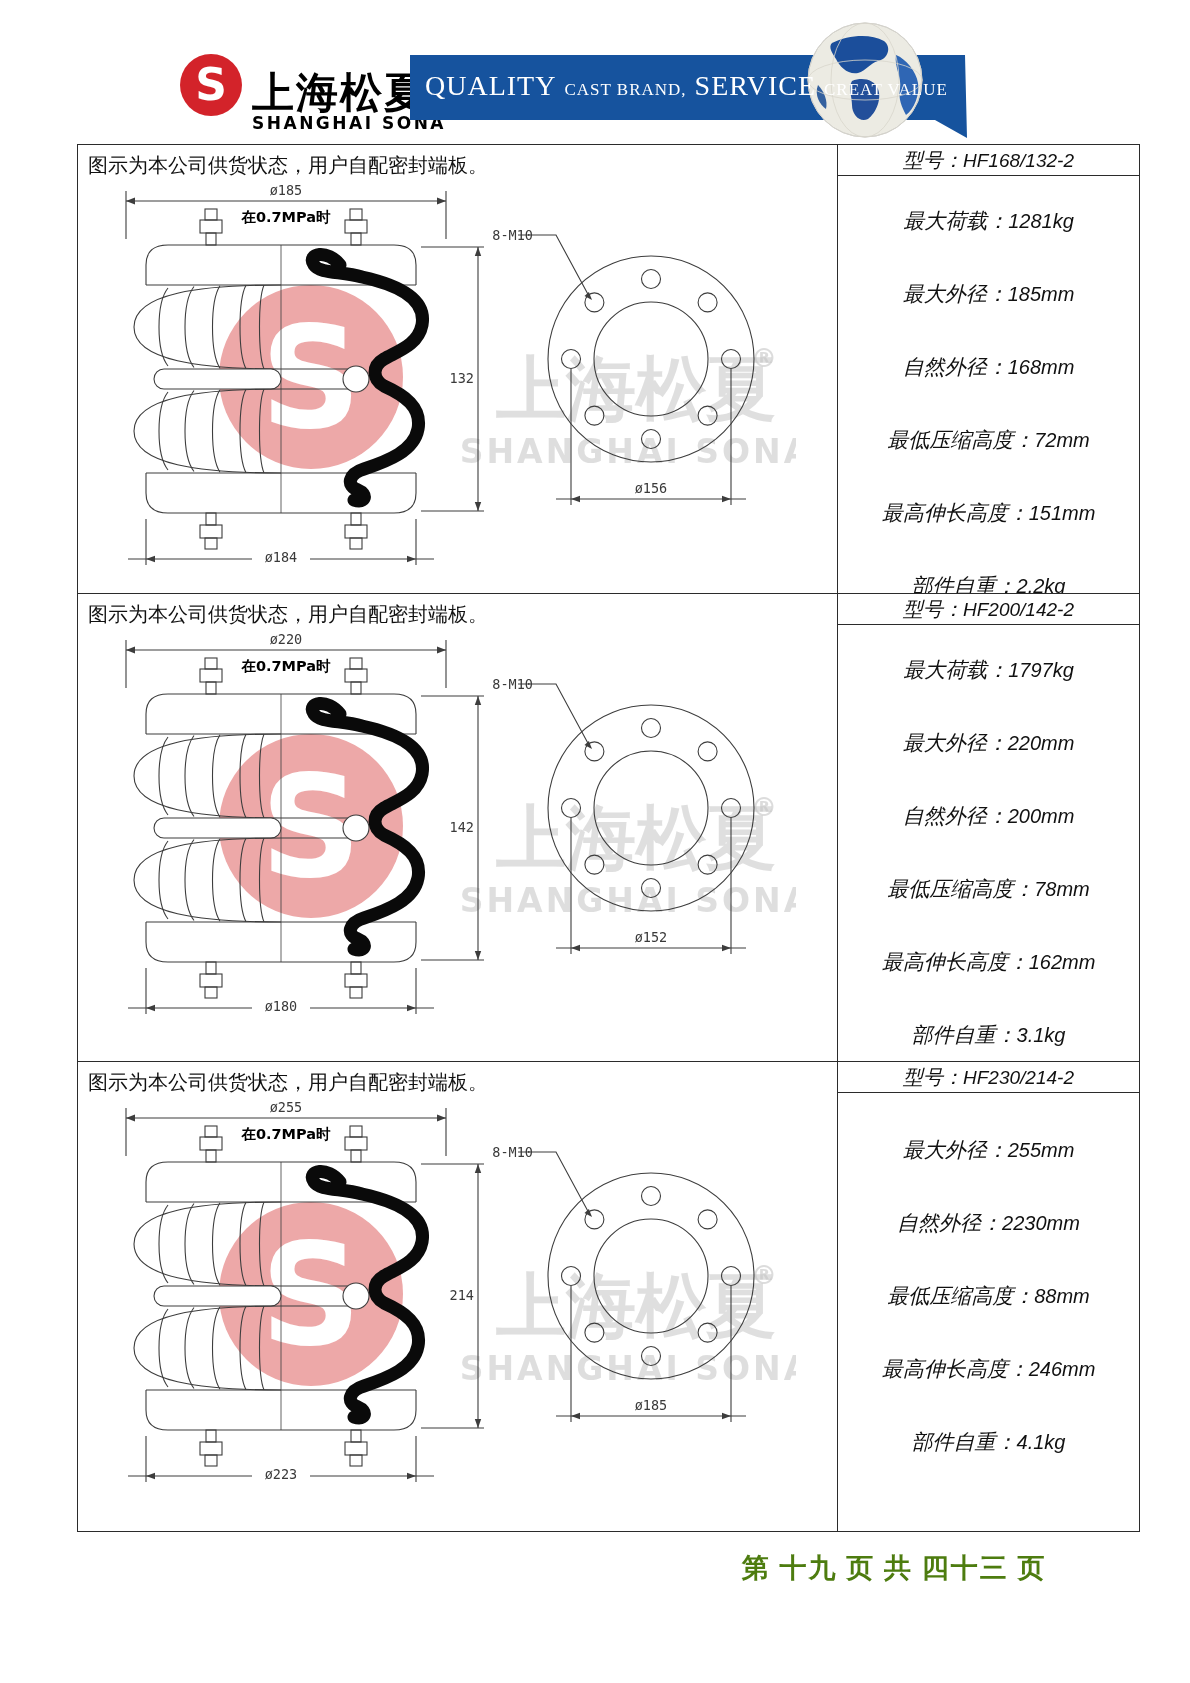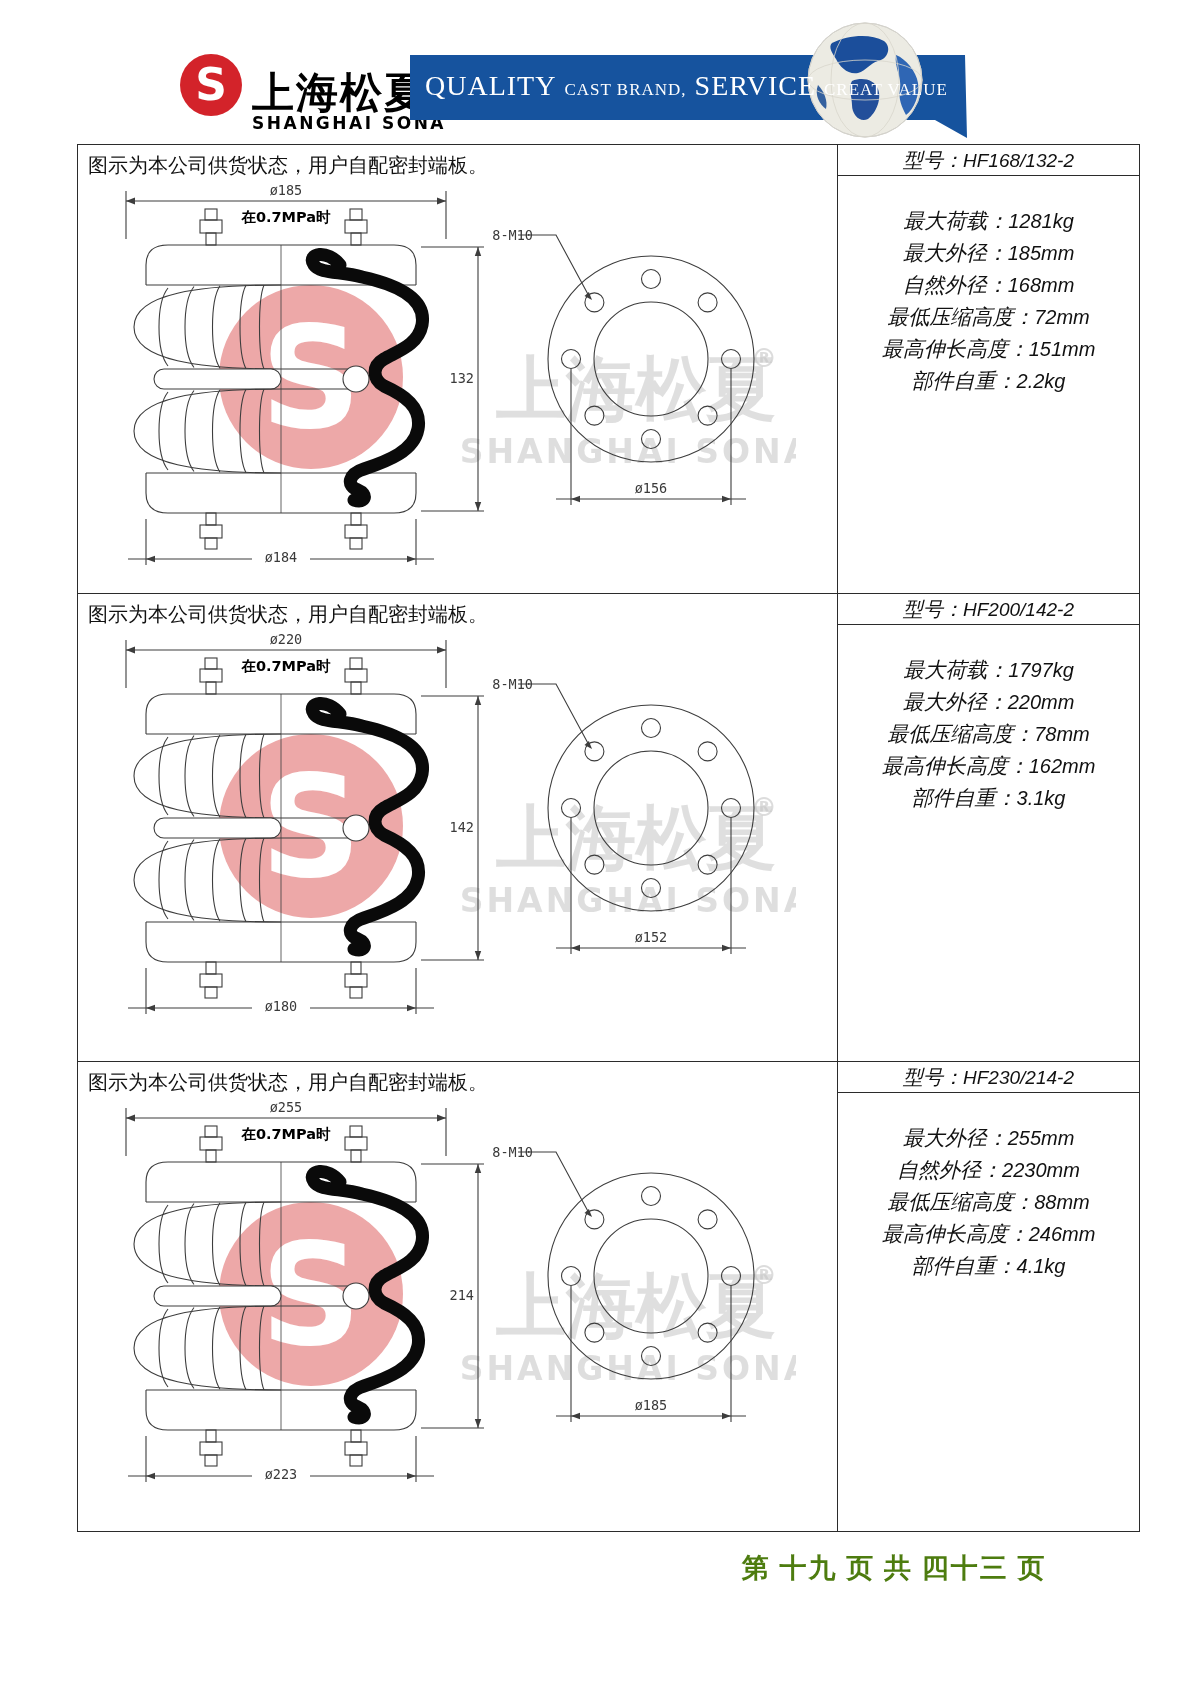--- a/index.html
+++ b/index.html
@@ -29,22 +29,22 @@
   .row:nth-child(1){height:448px;}
   .row:nth-child(2){height:467px;}
   .row:nth-child(3){height:469px;}
   .cell-left{flex:0 0 759px;border-right:1.6px solid #2b2b2b;overflow:hidden;}
   .caption{font-size:20px;padding:7px 0 0 10px;height:29px;color:#111;}
   .drawing{display:block;margin-left:18px;}
   .cell-right{flex:1;display:flex;flex-direction:column;overflow:hidden;font-style:italic;}
   .model-band{height:30px;line-height:31px;border-bottom:1.6px solid #2b2b2b;text-align:center;
               font-size:20px;white-space:nowrap;}
   .model-value{font-family:"Liberation Sans",sans-serif;font-size:19px;}
-  .spec-list{flex:1;display:flex;flex-direction:column;padding-top:30px;
-             padding-bottom:60px;}
+  .spec-list{flex:1;display:flex;flex-direction:column;justify-content:center;padding-top:30px;
+             padding-bottom:60px;gap:41px;}
   .spec-line{text-align:center;line-height:31px;white-space:nowrap;}
   .spec-label{font-size:21px;}
   .spec-value{font-family:"Liberation Sans",sans-serif;font-size:20px;}
 
   
   .tech{stroke:#3d3d3d;stroke-width:1.1;fill:none;}
   .tech .arr{fill:#3d3d3d;stroke:none;}
   .tech .whitefill{fill:#fff;}
   .cad{font-family:"DejaVu Sans Mono",monospace;font-size:13.5px;fill:#3a3a3a;stroke:none;}
   .cadbold{font-family:"DejaVu Sans",sans-serif;font-weight:bold;font-size:14.5px;fill:#000;stroke:none;}
@@ -243,20 +243,21 @@
           <text class="cad" x="555" y="312" text-anchor="middle">ø152</text>
         </svg>
       </div>
       <div class="cell-right">
         <div class="model-band">
           <span class="model-label">型号：</span><span class="model-value">HF200/142-2</span>
         </div>
         <div class="spec-list">
             <div class="spec-line"><span class="spec-label">最大荷载：</span><span class="spec-value">1797kg</span></div>
             <div class="spec-line"><span class="spec-label">最大外径：</span><span class="spec-value">220mm</span></div>
+            <div class="spec-line"><span class="spec-label">自然外径：</span><span class="spec-value">200mm</span></div>
             <div class="spec-line"><span class="spec-label">最低压缩高度：</span><span class="spec-value">78mm</span></div>
             <div class="spec-line"><span class="spec-label">最高伸长高度：</span><span class="spec-value">162mm</span></div>
             <div class="spec-line"><span class="spec-label">部件自重：</span><span class="spec-value">3.1kg</span></div>
           </div>
       </div>
     </div>
 
     <div class="row">
       <div class="cell-left">
         <div class="caption">图示为本公司供货状态，用户自配密封端板。</div>

